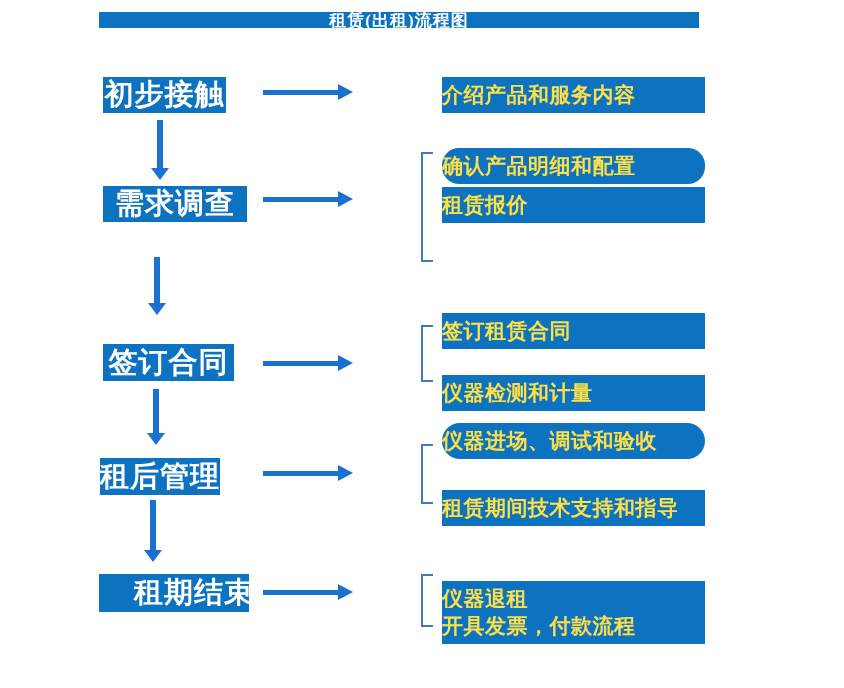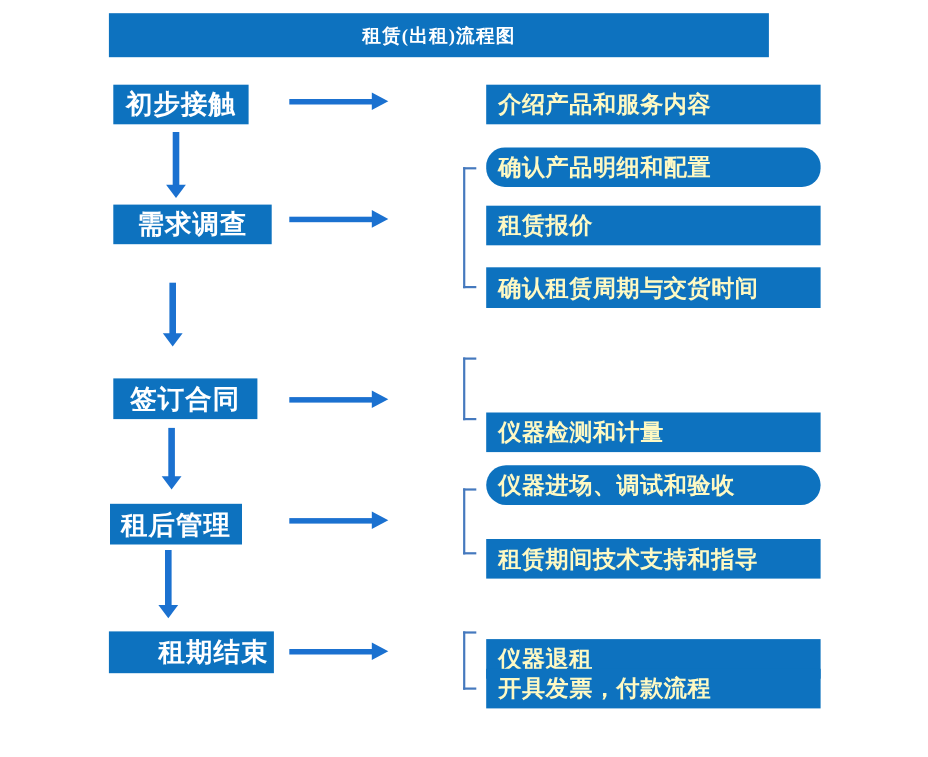--- a/index.html
+++ b/index.html
@@ -13,56 +13,56 @@
     height: 688px;
     background: #ffffff;
     font-family: "Liberation Serif", serif;
     overflow: hidden;
   }
   .titlebar {
     position: absolute;
     left: 99px;
     top: 12px;
     width: 600px;
-    height: 40px;
+    height: 16px;
     background: #0D72BF;
     color: #ffffff;
     font-size: 17px;
     font-weight: bold;
     letter-spacing: 1px;
     display: flex;
     align-items: center;
     justify-content: center;
   }
   .stage {
     position: absolute;
     background: #0D72BF;
     color: #ffffff;
-    font-size: 24px;
+    font-size: 29px;
     font-weight: bold;
     letter-spacing: 1px;
     display: flex;
     align-items: center;
     justify-content: center;
     white-space: nowrap;
   }
   .detail {
     position: absolute;
     left: 442px;
-    width: 304px;
+    width: 263px;
     height: 36px;
     background: #0D72BF;
-    color: #fef9c3;
+    color: #fde047;
     font-size: 21px;
     font-weight: bold;
     letter-spacing: 0.5px;
     display: flex;
     align-items: center;
     justify-content: flex-start;
-    padding-left: 11px;
+    padding-left: 0;
     box-sizing: border-box;
     white-space: nowrap;
   }
   .harrow {
     position: absolute;
     left: 263px;
     width: 90px;
     height: 16px;
   }
   .harrow .shaft {
@@ -124,23 +124,23 @@
     <span>租赁(出租)流程图</span>
   </div>
 
   <div class="stage" style="left:103px; top:77px;  width:123px; height:36px;">初步接触</div>
   <div class="stage" style="left:103px; top:186px; width:144px; height:36px;">需求调查</div>
   <div class="stage" style="left:103px; top:344px; width:131px; height:37px;">签订合同</div>
   <div class="stage" style="left:100px; top:458px; width:120px; height:37px;">租后管理</div>
   <div class="stage" style="left:99px;  top:574px; width:110px; height:38px;padding-left:40px;">租期结束</div>
 
   <div class="detail" style="top:77px;">介绍产品和服务内容</div>
-  <div class="detail" style="top:134px;border-radius:17px;">确认产品明细和配置</div>
+  <div class="detail" style="top:148px;border-radius:17px;">确认产品明细和配置</div>
   <div class="detail" style="top:187px;">租赁报价</div>
-  <div class="detail" style="top:243px; height:37px;">确认租赁周期与交货时间</div>
+  <div class="detail" style="top:313px;">签订租赁合同</div>
   <div class="detail" style="top:363px;margin-top:12px;">仪器检测和计量</div>
   <div class="detail" style="top:423px;border-radius:18px;">仪器进场、调试和验收</div>
   <div class="detail" style="top:490px;">租赁期间技术支持和指导</div>
   <div class="detail" style="top:557px;margin-top:24px;">仪器退租</div>
   <div class="detail" style="top:608px;">开具发票，付款流程</div>
 
   <div class="harrow" style="top:84px;">
     <div class="shaft"></div>
     <div class="head"></div>
   </div>

